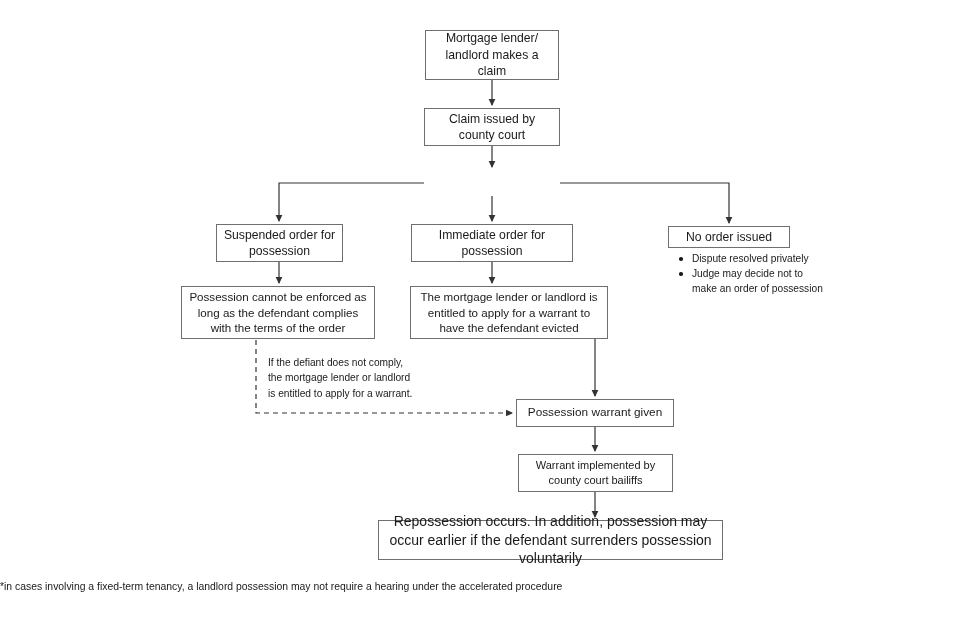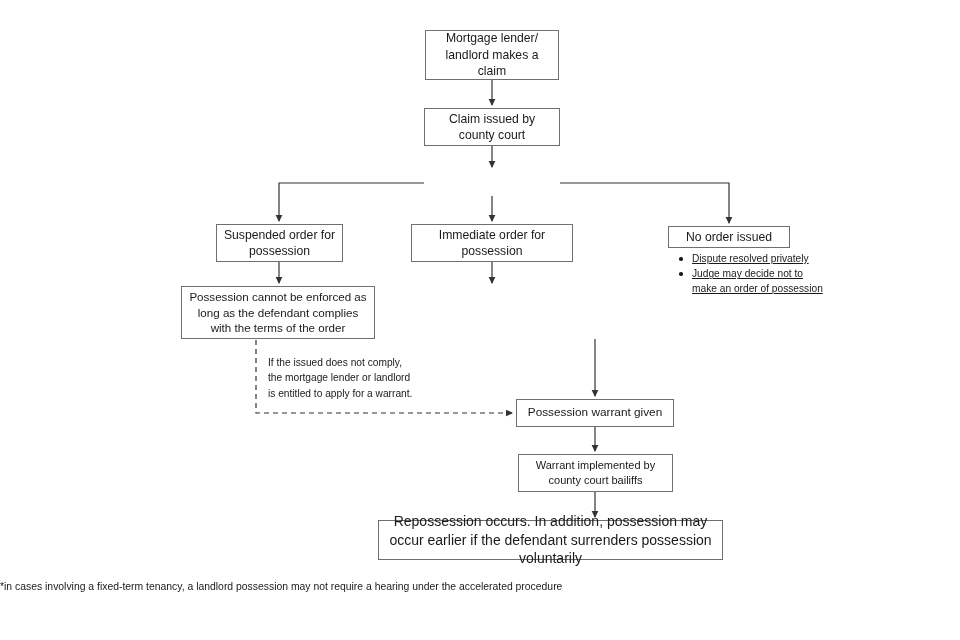--- a/index.html
+++ b/index.html
@@ -64,21 +64,20 @@
     line-height: 1.42;
   }
   .bullets ul {
     margin: 0;
     padding-left: 24px;
     list-style: none;
   }
   .bullets li {
     position: relative;
     margin-bottom: 1px;
-    text-decoration: underline;
   }
   .bullets li::before {
     content: "";
     position: absolute;
     left: -13px;
     top: 5px;
     width: 3.5px;
     height: 3.5px;
     border-radius: 50%;
     background: #1a1a1a;
@@ -169,23 +168,26 @@
     <ul>
       <li>Dispute resolved privately</li>
       <li>Judge may decide not to make an order of possession</li>
     </ul>
   </div>
 
   <div class="node n-susp-detail">
     <span>Possession cannot be enforced as long as the defendant complies with the terms of the order</span>
   </div>
 
+  <div class="node n-imm-detail">
+    <span>The mortgage lender or landlord is entitled to apply for a warrant to have the defendant evicted</span>
+  </div>
 
   <div class="dashed-note">
-    <div>If the issued does not comply,</div>
+    <div>If the defiant does not comply,</div>
     <div>the mortgage lender or landlord</div>
     <div>is entitled to apply for a warrant.</div>
   </div>
 
   <div class="node n-warrant">
     <span>Possession warrant given</span>
   </div>
 
   <div class="node n-bailiffs">
     <span>Warrant implemented by county court bailiffs</span>

